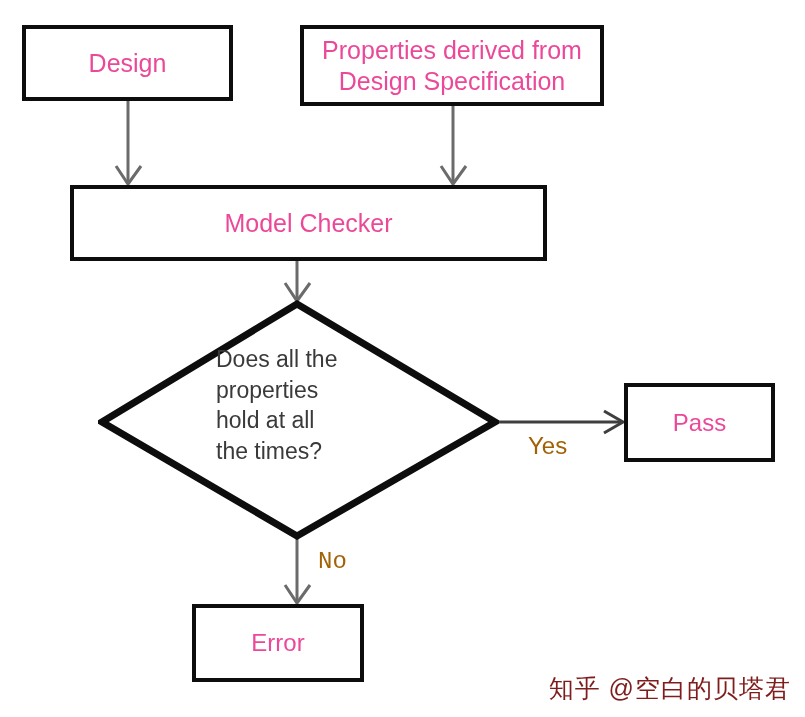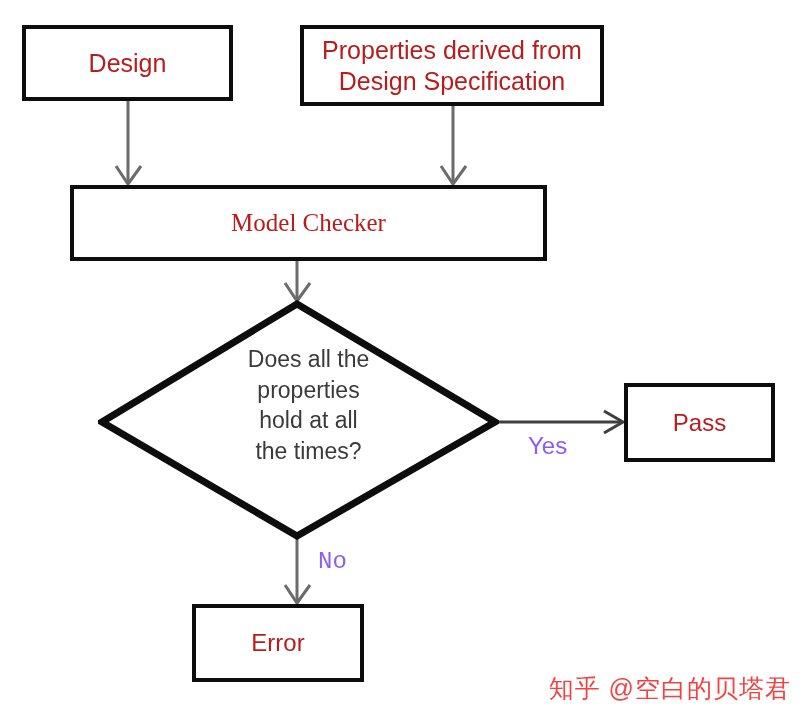--- a/index.html
+++ b/index.html
@@ -20,42 +20,41 @@
   }
   .node {
     position: absolute;
     box-sizing: border-box;
     background: #ffffff;
     border: 4px solid #0d0d0d;
     display: flex;
     align-items: center;
     justify-content: center;
     text-align: center;
-    color: #b91c1c;
+    color: #ec4899;
     line-height: 1.22;
   }
   .node-label {
     display: block;
     padding: 0 6px;
     white-space: pre-line;
   }
 
   
   #node-design {
     left: 22px;  top: 25px;  width: 211px; height: 76px;
     font-size: 25px;
   }
   #node-properties {
     left: 300px; top: 25px;  width: 304px; height: 81px;
     font-size: 25px;
   }
   #node-model-checker {
     left: 70px;  top: 185px; width: 477px; height: 76px;
     font-size: 25px;
-    font-family: Liberation Serif, serif;
   }
   #node-pass {
     left: 624px; top: 383px; width: 151px; height: 79px;
     font-size: 24px;
   }
   #node-error {
     left: 192px; top: 604px; width: 172px; height: 78px;
     font-size: 24px;
   }
 
@@ -74,50 +73,50 @@
     height: 240px;
   }
   #decision-text {
     position: absolute;
     left: 118px;
     top: 44px;
     width: 185px;
     font-size: 23px;
     line-height: 1.33;
     color: #3a3a3a;
-    text-align: center;
+    text-align: left;
     white-space: pre-line;
   }
 
   
   #connectors {
     position: absolute;
     left: 0; top: 0;
     width: 805px;
     height: 717px;
     pointer-events: none;
   }
 
   
   .edge-label {
     position: absolute;
-    color: #8b5cf6;
+    color: #a16207;
     font-size: 24px;
     white-space: nowrap;
   }
   #label-yes { left: 528px; top: 432px; }
   #label-no  { left: 318px; top: 548px; font-family: Liberation Mono, monospace; }
 
   
   #watermark {
     position: absolute;
     right: 14px;
     bottom: 12px;
     font-size: 25px;
-    color: #ef4444;
+    color: #7f1d1d;
     letter-spacing: 1px;
     white-space: nowrap;
     user-select: none;
   }
 </style>
 </head>
 <body>
 
 <div id="canvas">
 

